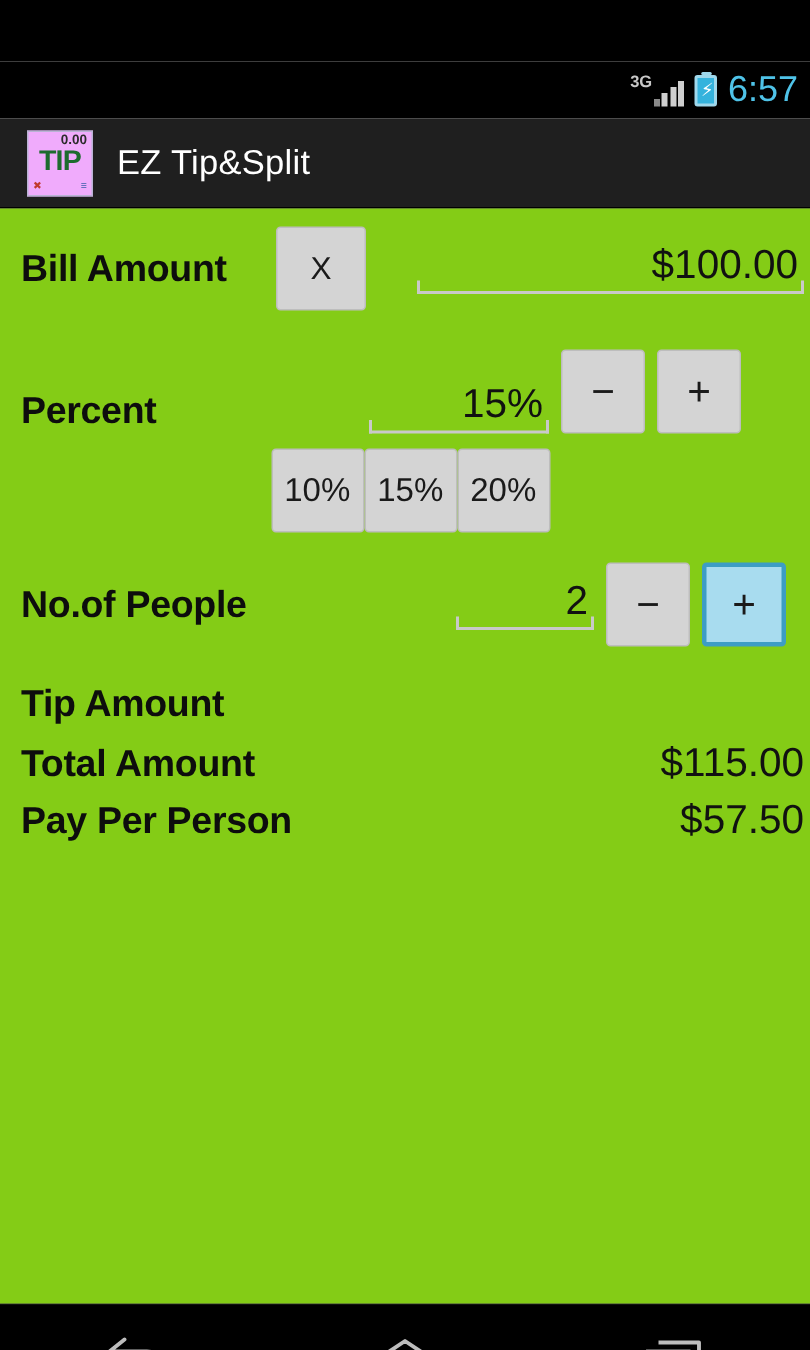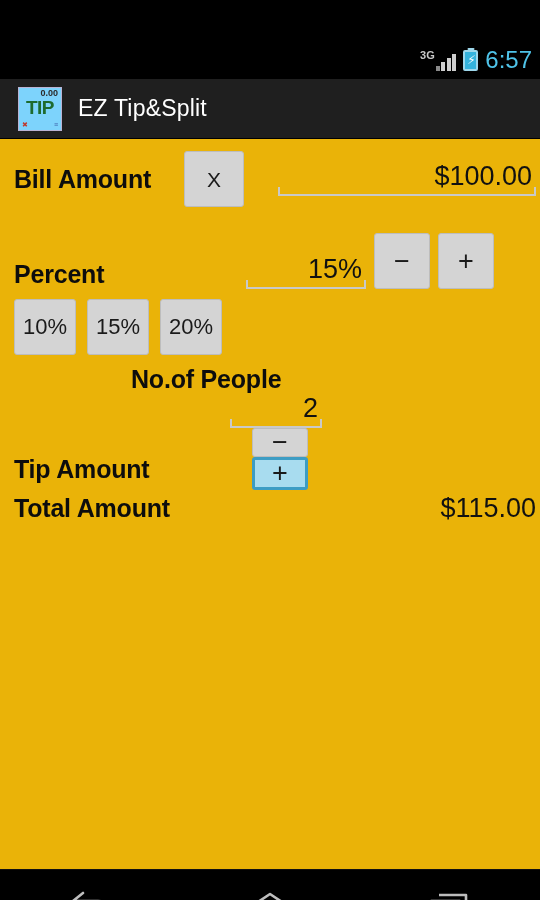--- a/index.html
+++ b/index.html
@@ -104,21 +104,21 @@
     background: #1f1f1f;
     display: flex;
     align-items: center;
     padding-left: 18px;
     border-bottom: 1px solid #000;
     flex: 0 0 auto;
   }
   .app-icon {
     width: 44px;
     height: 44px;
-    background: #7dd3fc;
+    background: #f0abfc;
     border: 1px solid #b9b3d4;
     position: relative;
     flex: 0 0 auto;
     overflow: hidden;
   }
   .app-icon .ic-num {
     position: absolute;
     top: 1px; right: 3px;
     font-size: 9px;
     font-weight: bold;
@@ -152,21 +152,21 @@
     margin-left: 16px;
     color: #ffffff;
     font-size: 23px;
     font-weight: normal;
     letter-spacing: 0.2px;
   }
 
   
   .content {
     flex: 1 1 auto;
-    background: #eab308;
+    background: #84cc16;
     position: relative;
     padding: 0 2px 0 14px;
   }
 
   .row {
     display: flex;
     align-items: center;
     position: relative;
   }
 
@@ -238,23 +238,23 @@
   
   .row-bill    { height: 76px; padding-top: 4px; }
   .row-bill .label { width: 170px; }
   .row-bill .field { width: 258px; margin-left: auto; margin-right: 2px; }
 
   .row-percent { height: 74px; align-items: flex-end; }
   .row-percent .label { width: 232px; }
   .row-percent .field { width: 120px; }
   .row-percent .btn-step { margin-left: 8px; }
 
-  .row-presets { height: 76px; justify-content: flex-start; gap: 11px; padding-right: 5px; }
-
-  .row-people  { height: 76px; flex-direction: column; }
+  .row-presets { height: 76px; justify-content: center; padding-right: 5px; }
+
+  .row-people  { height: 76px; }
   .row-people .label { width: 290px; }
   .row-people .field { width: 92px; }
   .row-people .btn-step { margin-left: 8px; }
 
   .results { margin-top: 14px; padding-right: 2px; }
   .res-row {
     display: flex;
     align-items: baseline;
     justify-content: space-between;
     height: 38px;
@@ -361,20 +361,24 @@
     </div>
 
     <div class="results">
       <div class="res-row">
         <span class="res-label">Tip Amount</span>
       </div>
       <div class="res-row">
         <span class="res-label">Total Amount</span>
         <span class="res-val">$115.00</span>
       </div>
+      <div class="res-row">
+        <span class="res-label">Pay Per Person</span>
+        <span class="res-val">$57.50</span>
+      </div>
     </div>
 
   </div>
 
   <div class="nav-bar">
     <div class="nav-btn">
       <svg width="46" height="34" viewBox="0 0 46 34">
         <path d="M6 12 L16 4 M6 12 L16 20 M6 12 L31 12 Q39 12 39 20 Q39 27 31 27 L20 27" stroke="#bdbdbd" stroke-width="2.6" fill="none" stroke-linecap="round" stroke-linejoin="round"></path>
       </svg>
     </div>

